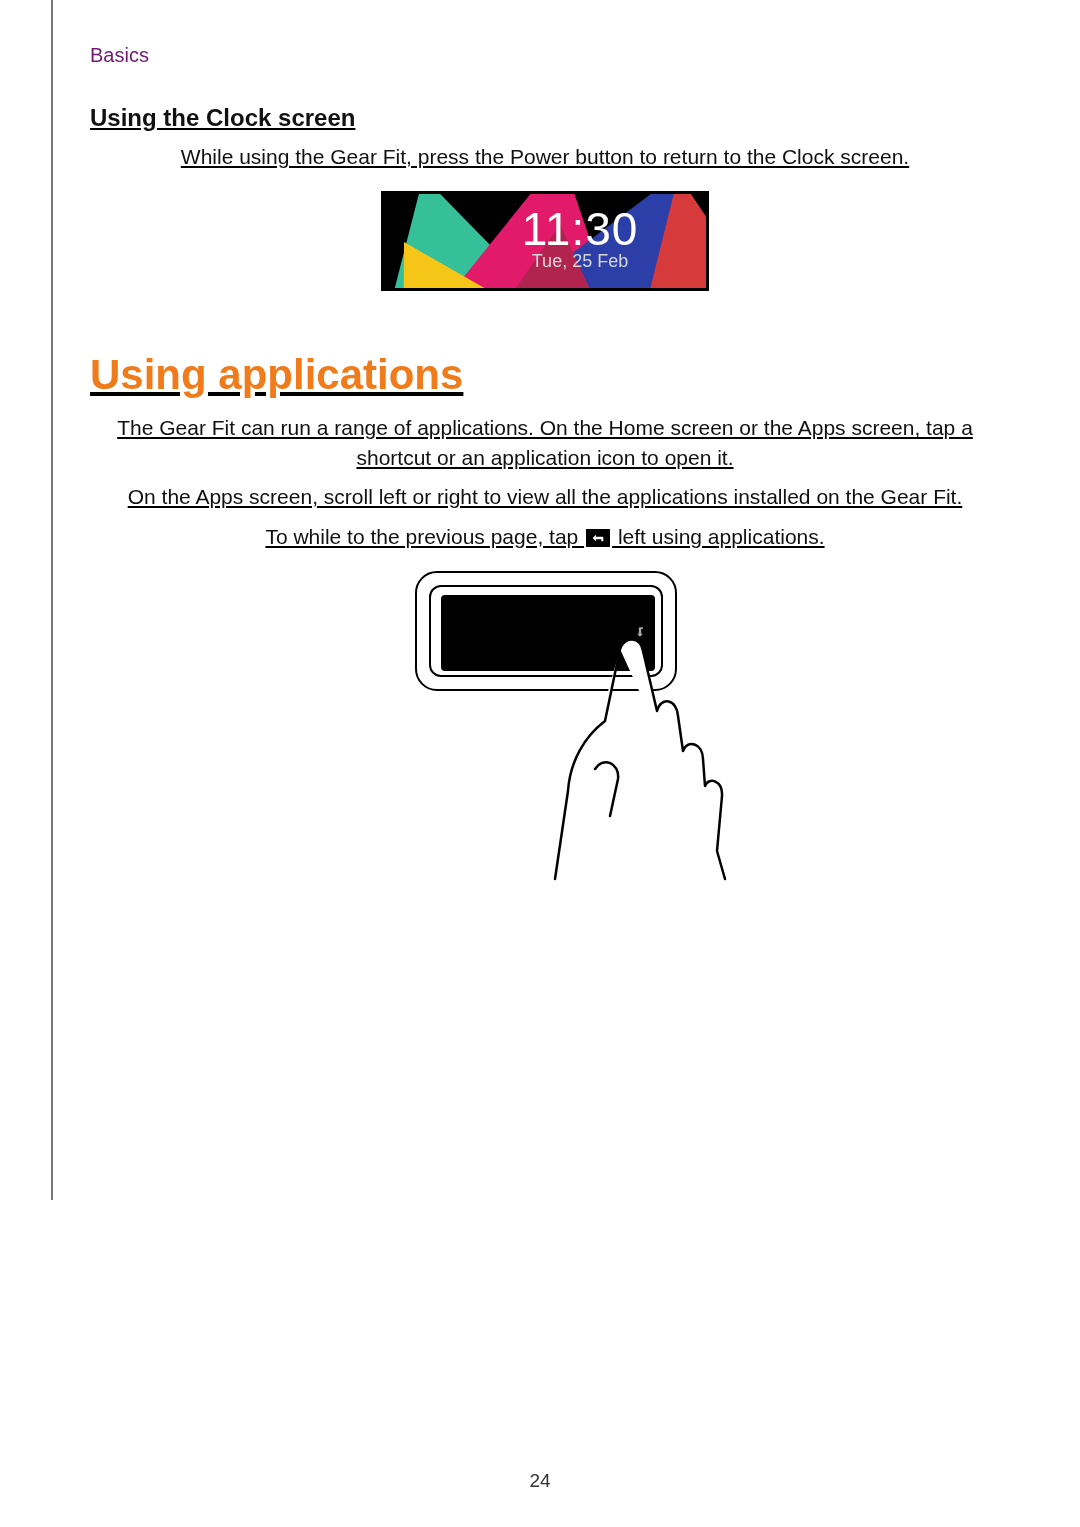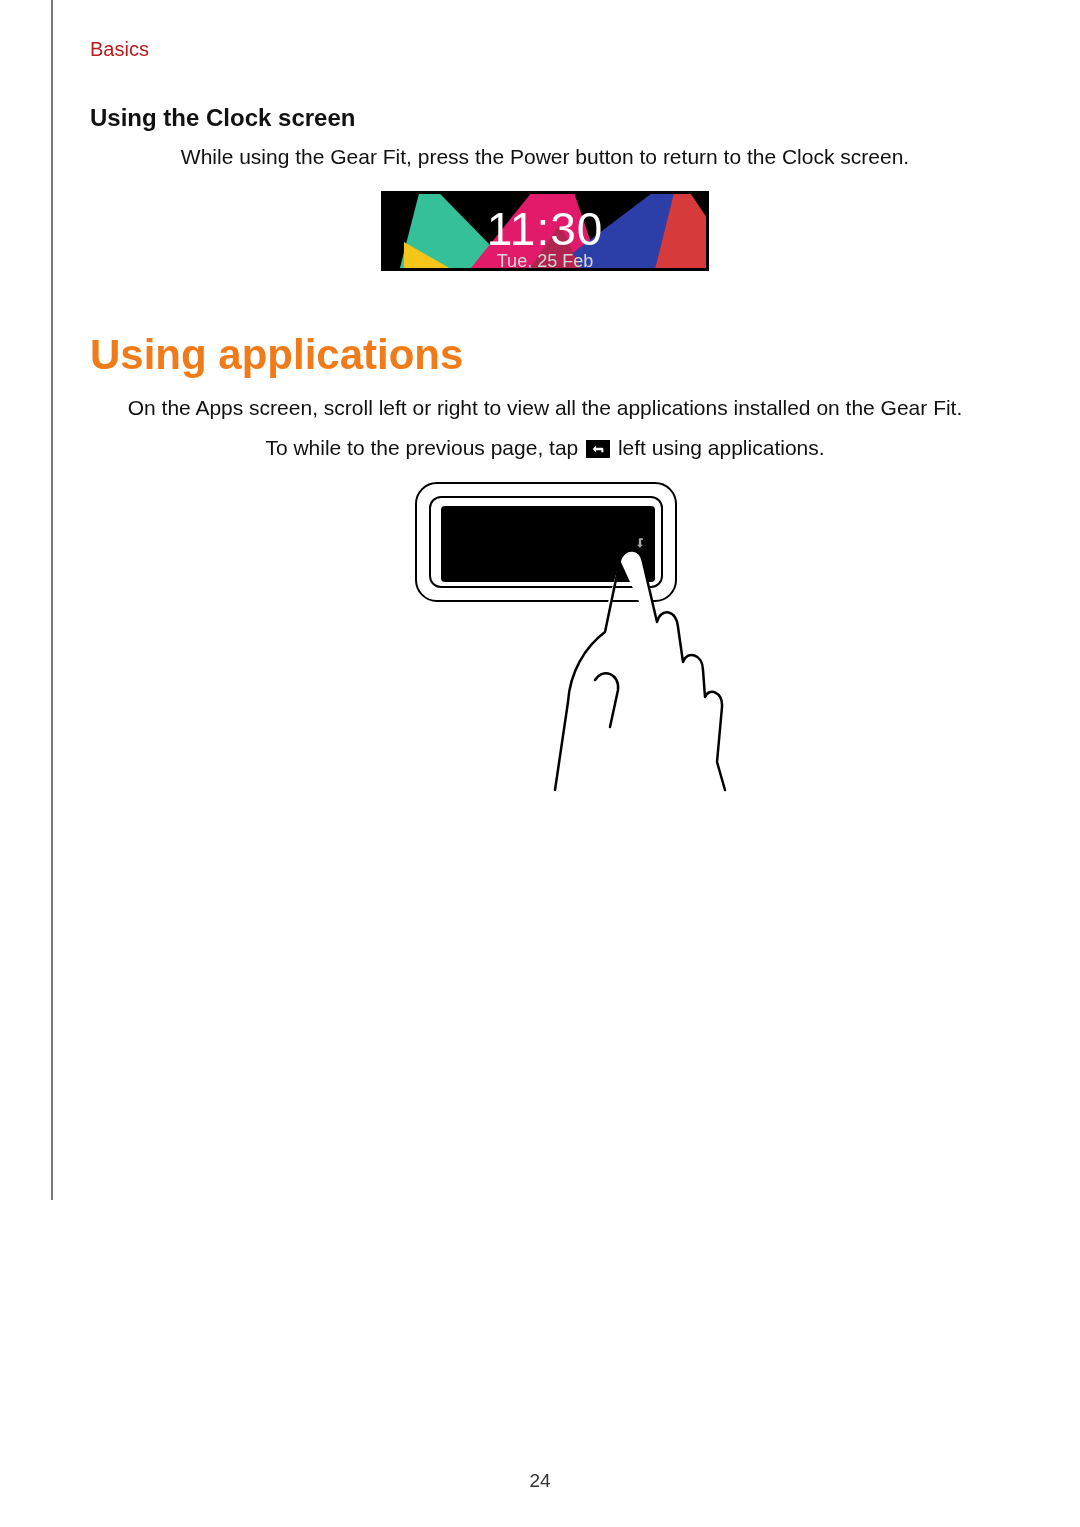--- a/index.html
+++ b/index.html
@@ -13,52 +13,54 @@
     .side-rule {
       position: absolute;
       left: 51px;
       top: 0;
       width: 1.5px;
       height: 1200px;
       background: #7a7a7a;
     }
     .header-label {
       position: absolute;
-      top: 38px;
+      top: 44px;
       left: 90px;
       font-size: 20px;
-      color: #b91c1c;
+      color: #701a75;
     }
     .content {
       position: absolute;
       left: 90px;
       top: 104px;
       width: 910px;
+      text-decoration: underline;
     }
     .subheading {
       font-size: 24px;
       font-weight: 700;
       color: #111;
       margin-bottom: 10px;
     }
     .body-text {
       font-size: 21px;
       color: #111;
       line-height: 1.4;
       margin-bottom: 10px;
       text-align: center;
     }
     .clock-device {
       margin: 20px auto 60px auto;
       width: 328px;
-      height: 80px;
+      height: 100px;
       position: relative;
       border: 3px solid #000;
       overflow: hidden;
       background: #000;
+      padding-left: 35px;
     }
     .clock-text { position: absolute; width: 100%; text-align: center; top: 8px; color: #fff; font-family: Arial, sans-serif; }
     .time-text { font-size: 46px; font-weight: 300; letter-spacing: 1px; }
     .date-text { font-size: 18px; color: #d7d7d7; margin-top: -5px; }
     .h1 {
       font-size: 42px;
       font-weight: 700;
       color: #f07b1a;
       margin-top: 50px;
       margin-bottom: 14px;
@@ -138,20 +140,21 @@
       <div style="position:absolute;left:90px;top:30px;width:0;height:0;border-left:80px solid transparent;border-right:80px solid transparent;border-bottom:140px solid #b0244f;transform:rotate(5deg);"></div>
       <div style="position:absolute;left:230px;top:-20px;width:0;height:0;border-left:80px solid transparent;border-right:80px solid transparent;border-bottom:180px solid #d63a3a;transform:rotate(-10deg);"></div>
     </div>
     <div class="clock-text">
       <div class="time-text">11:30</div>
       <div class="date-text">Tue, 25 Feb</div>
     </div>
   </div>
 
   <div class="h1">Using applications</div>
+  <div class="body-text">The Gear Fit can run a range of applications. On the Home screen or the Apps screen, tap a shortcut or an application icon to open it.</div>
   <div class="body-text">On the Apps screen, scroll left or right to view all the applications installed on the Gear Fit.</div>
 
   <div class="body-text">
     <span>To while to the previous page, tap </span><span class="inline-back-icon">
       <svg viewBox="0 0 24 16">
           <path d="M4 8 L9 3 L9 6 L18 6 Q20 6 20 8 L20 13 L17 13 L17 10 Q17 10 17 10 L9 10 L9 13 Z" fill="#fff"></path>
         </svg>
     </span><span> left using applications.</span>
   </div>
 

